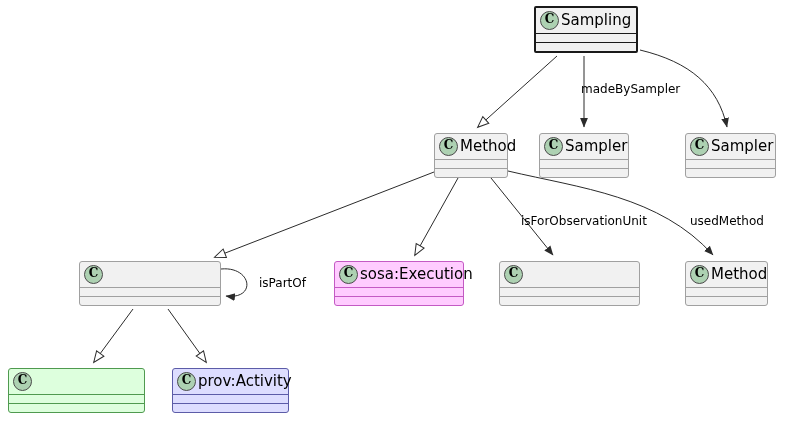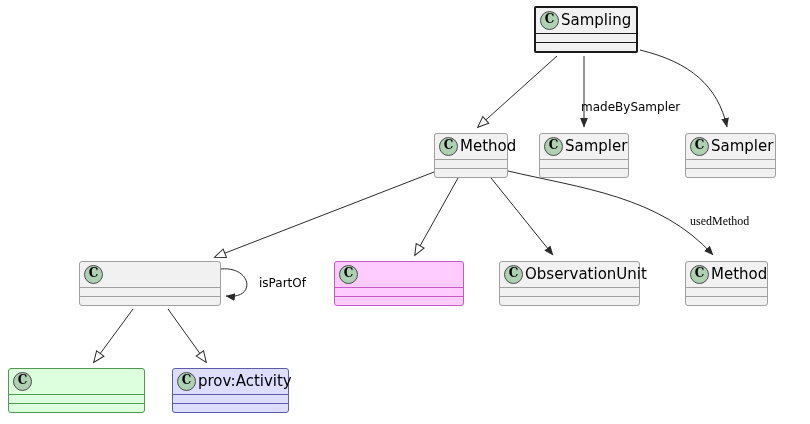--- a/index.html
+++ b/index.html
@@ -187,31 +187,31 @@
     </div>
     <div class="sep"></div>
     <div class="compartment"></div>
     <div class="sep"></div>
     <div class="compartment"></div>
   </div>
 
   <div class="node pink" style="left:334px; top:261px; width:130px;">
     <div class="title-row">
       <div class="cstereo">C</div>
+      <div class="cname">sosa:Execution</div>
     </div>
     <div class="sep"></div>
     <div class="compartment"></div>
     <div class="sep"></div>
     <div class="compartment"></div>
   </div>
 
   <div class="node" style="left:499px; top:261px; width:141px;">
     <div class="title-row">
       <div class="cstereo">C</div>
-      <div class="cname">ObservationUnit</div>
     </div>
     <div class="sep"></div>
     <div class="compartment"></div>
     <div class="sep"></div>
     <div class="compartment"></div>
   </div>
 
   <div class="node" style="left:685px; top:261px; width:83px;">
     <div class="title-row">
       <div class="cstereo">C</div>
@@ -237,17 +237,18 @@
     <div class="title-row">
       <div class="cstereo">C</div>
       <div class="cname">prov:Activity</div>
     </div>
     <div class="sep"></div>
     <div class="compartment"></div>
     <div class="sep"></div>
     <div class="compartment"></div>
   </div>
 
-  <div class="edge-label" style="left:581px; top:100px;">madeBySampler</div>
-  <div class="edge-label" style="left:690px; top:214px;font-family:Liberation Serif, serif;">usedMethod</div>
+  <div class="edge-label" style="left:581px; top:82px;">madeBySampler</div>
+  <div class="edge-label" style="left:521px; top:214px;">isForObservationUnit</div>
+  <div class="edge-label" style="left:690px; top:214px;">usedMethod</div>
   <div class="edge-label" style="left:259px; top:276px;">isPartOf</div>
 
 </div>
 
 </body></html>

